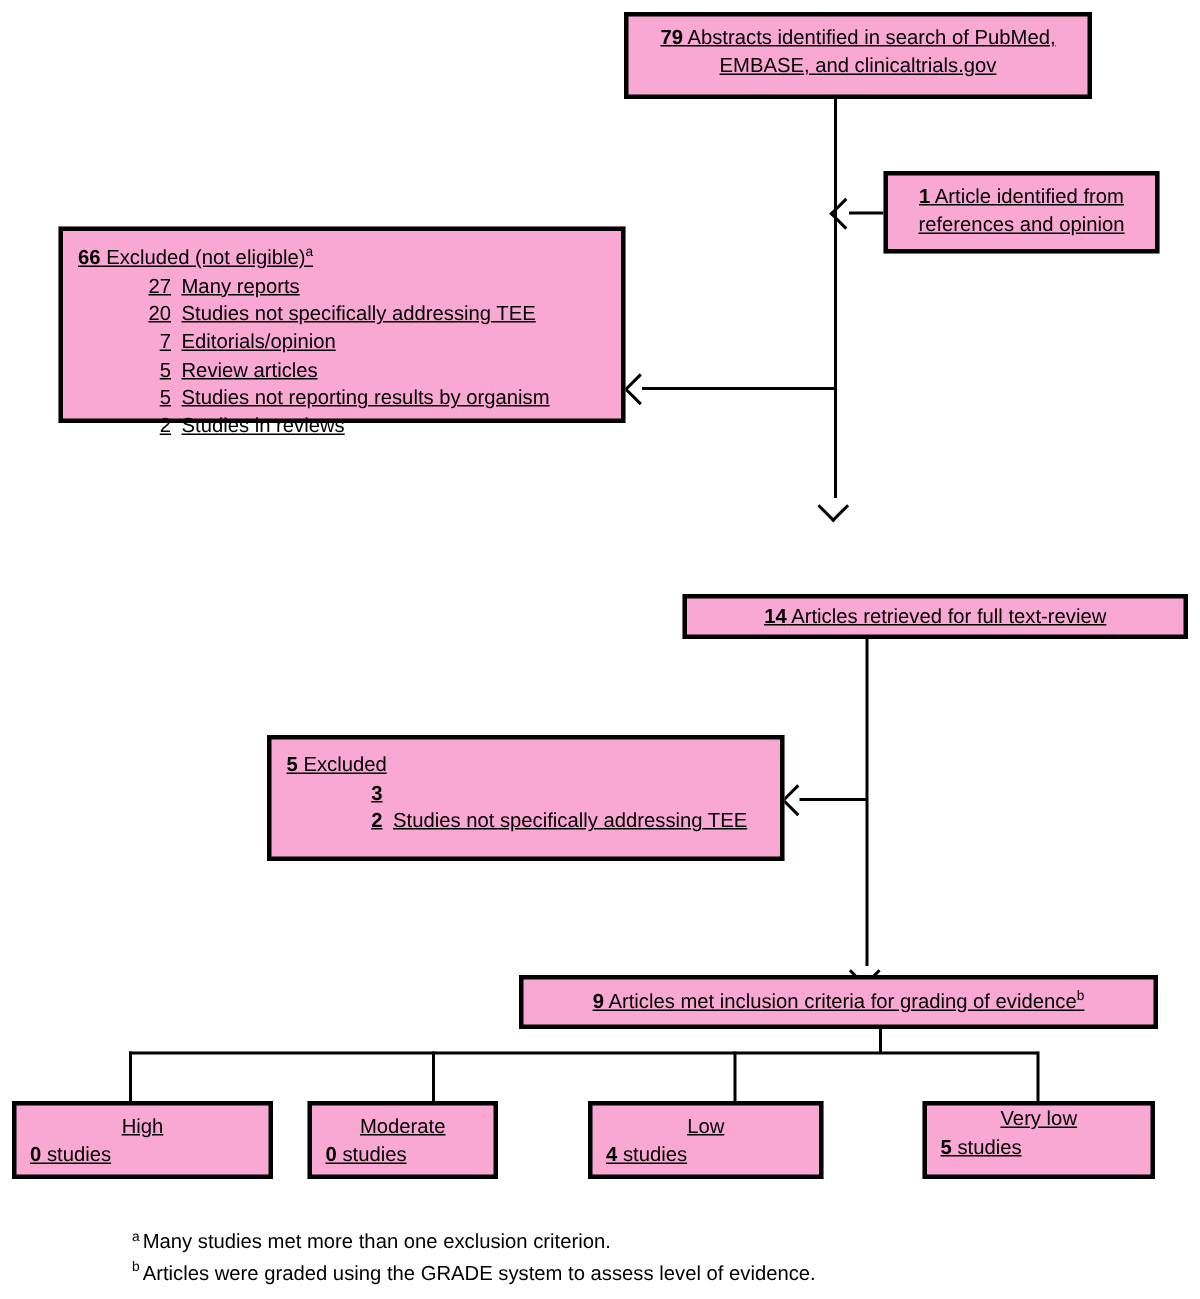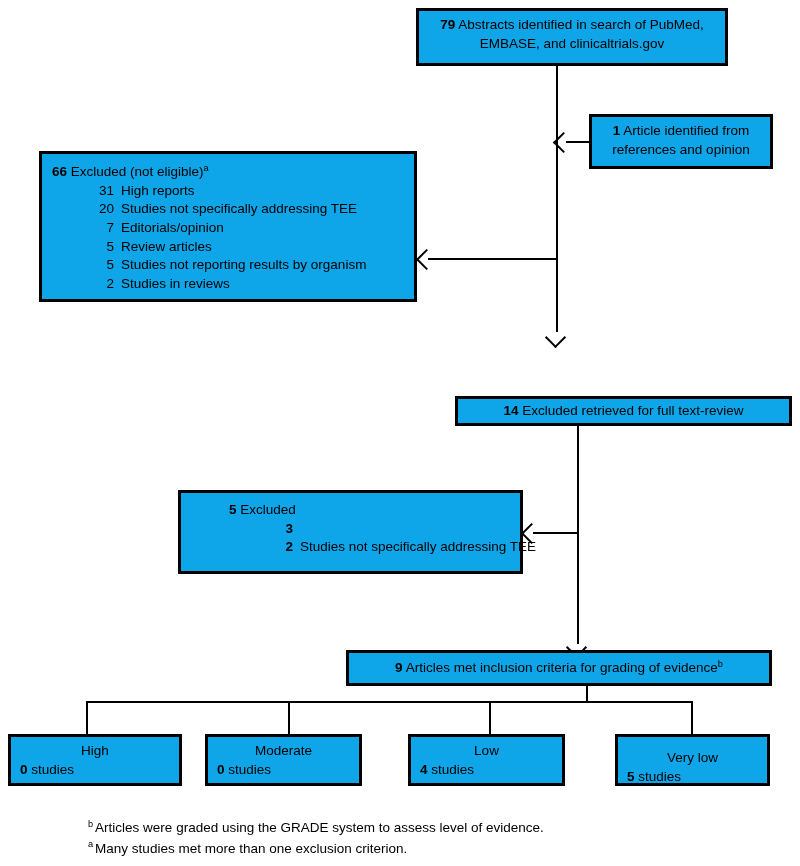--- a/index.html
+++ b/index.html
@@ -16,24 +16,25 @@
     position: relative;
     width: 800px;
     height: 866px;
     background: #ffffff;
     overflow: hidden;
   }
   .box {
     position: absolute;
     box-sizing: border-box;
     border: 3px solid #000000;
-    background: #0ea5e9;
+    background: #f9a8d4;
     font-size: 13.5px;
     line-height: 1.38;
     z-index: 3;
+    text-decoration: underline;
   }
   .box-inner {
     padding: 5px 8px;
   }
   .num {
     font-weight: bold;
   }
   .ctr { text-align: center; }
   .lft { text-align: left; }
 
@@ -155,29 +156,29 @@
     </div>
   </div>
 
   <div class="box" style="left:589px; top:114px; width:184px; height:55px;">
     <div class="box-inner ctr">
       <span class="num">1</span><span> Article identified from</span><br>
       <span>references and opinion</span>
     </div>
   </div>
 
-  <div class="box" style="left:39px; top:151px; width:378px; height:151px;">
+  <div class="box" style="left:39px; top:151px; width:378px; height:131px;">
     <div class="box-inner lft" style="padding:9px 10px;">
       <div>
         <span class="num">66</span><span> Excluded (not eligible)</span><sup>a</sup>
       </div>
       <ul class="sub-list indent-1">
         <li>
-          <span class="sub-num">31</span>
-          <span class="sub-txt">High reports</span>
+          <span class="sub-num">27</span>
+          <span class="sub-txt">Many reports</span>
         </li>
         <li>
           <span class="sub-num">20</span>
           <span class="sub-txt">Studies not specifically addressing TEE</span>
         </li>
         <li>
           <span class="sub-num">7</span>
           <span class="sub-txt">Editorials/opinion</span>
         </li>
         <li>
@@ -191,26 +192,26 @@
         <li>
           <span class="sub-num">2</span>
           <span class="sub-txt">Studies in reviews</span>
         </li>
       </ul>
     </div>
   </div>
 
   <div class="box" style="left:455px; top:396px; width:337px; height:30px;">
     <div class="box-inner ctr" style="padding:3px 8px;">
-      <span class="num">14</span><span> Excluded retrieved for full text-review</span>
+      <span class="num">14</span><span> Articles retrieved for full text-review</span>
     </div>
   </div>
 
   <div class="box" style="left:178px; top:490px; width:345px; height:84px;">
-    <div class="box-inner lft" style="padding:8px 20px;margin-left:28px;">
+    <div class="box-inner lft" style="padding:8px 10px;">
       <div>
         <span class="num">5</span><span> Excluded</span>
       </div>
       <ul class="sub-list indent-2 bold-sub">
         <li>
           <span class="sub-num">3</span>
         </li>
         <li>
           <span class="sub-num">2</span>
           <span class="sub-txt">Studies not specifically addressing TEE</span>
@@ -227,49 +228,49 @@
 
   <div class="box" style="left:8px; top:734px; width:174px; height:52px;">
     <div class="box-inner" style="padding:5px 9px;">
       <div class="ctr">High</div>
       <div class="lft">
         <span class="num">0</span><span> studies</span>
       </div>
     </div>
   </div>
 
-  <div class="box" style="left:205px; top:734px; width:157px; height:52px;">
+  <div class="box" style="left:205px; top:734px; width:127px; height:52px;">
     <div class="box-inner" style="padding:5px 9px;">
       <div class="ctr">Moderate</div>
       <div class="lft">
         <span class="num">0</span><span> studies</span>
       </div>
     </div>
   </div>
 
-  <div class="box" style="left:408px; top:734px; width:157px; height:52px;">
+  <div class="box" style="left:392px; top:734px; width:157px; height:52px;">
     <div class="box-inner" style="padding:5px 9px;">
       <div class="ctr">Low</div>
       <div class="lft">
         <span class="num">4</span><span> studies</span>
       </div>
     </div>
   </div>
 
   <div class="box" style="left:615px; top:734px; width:155px; height:52px;">
-    <div class="box-inner" style="padding:0 9px;margin-top:12px;">
+    <div class="box-inner" style="padding:0 9px;">
       <div class="ctr">Very low</div>
       <div class="lft">
         <span class="num">5</span><span> studies</span>
       </div>
     </div>
   </div>
 
   <div class="footnotes" style="left:88px; top:818px;">
     <div class="footnote-row">
+      <span class="fn-mark">a</span><span>Many studies met more than one exclusion criterion.</span>
+    </div>
+    <div class="footnote-row">
       <span class="fn-mark">b</span><span>Articles were graded using the GRADE system to assess level of evidence.</span>
     </div>
-    <div class="footnote-row">
-      <span class="fn-mark">a</span><span>Many studies met more than one exclusion criterion.</span>
-    </div>
   </div>
 
 </div>
 
 </body></html>

